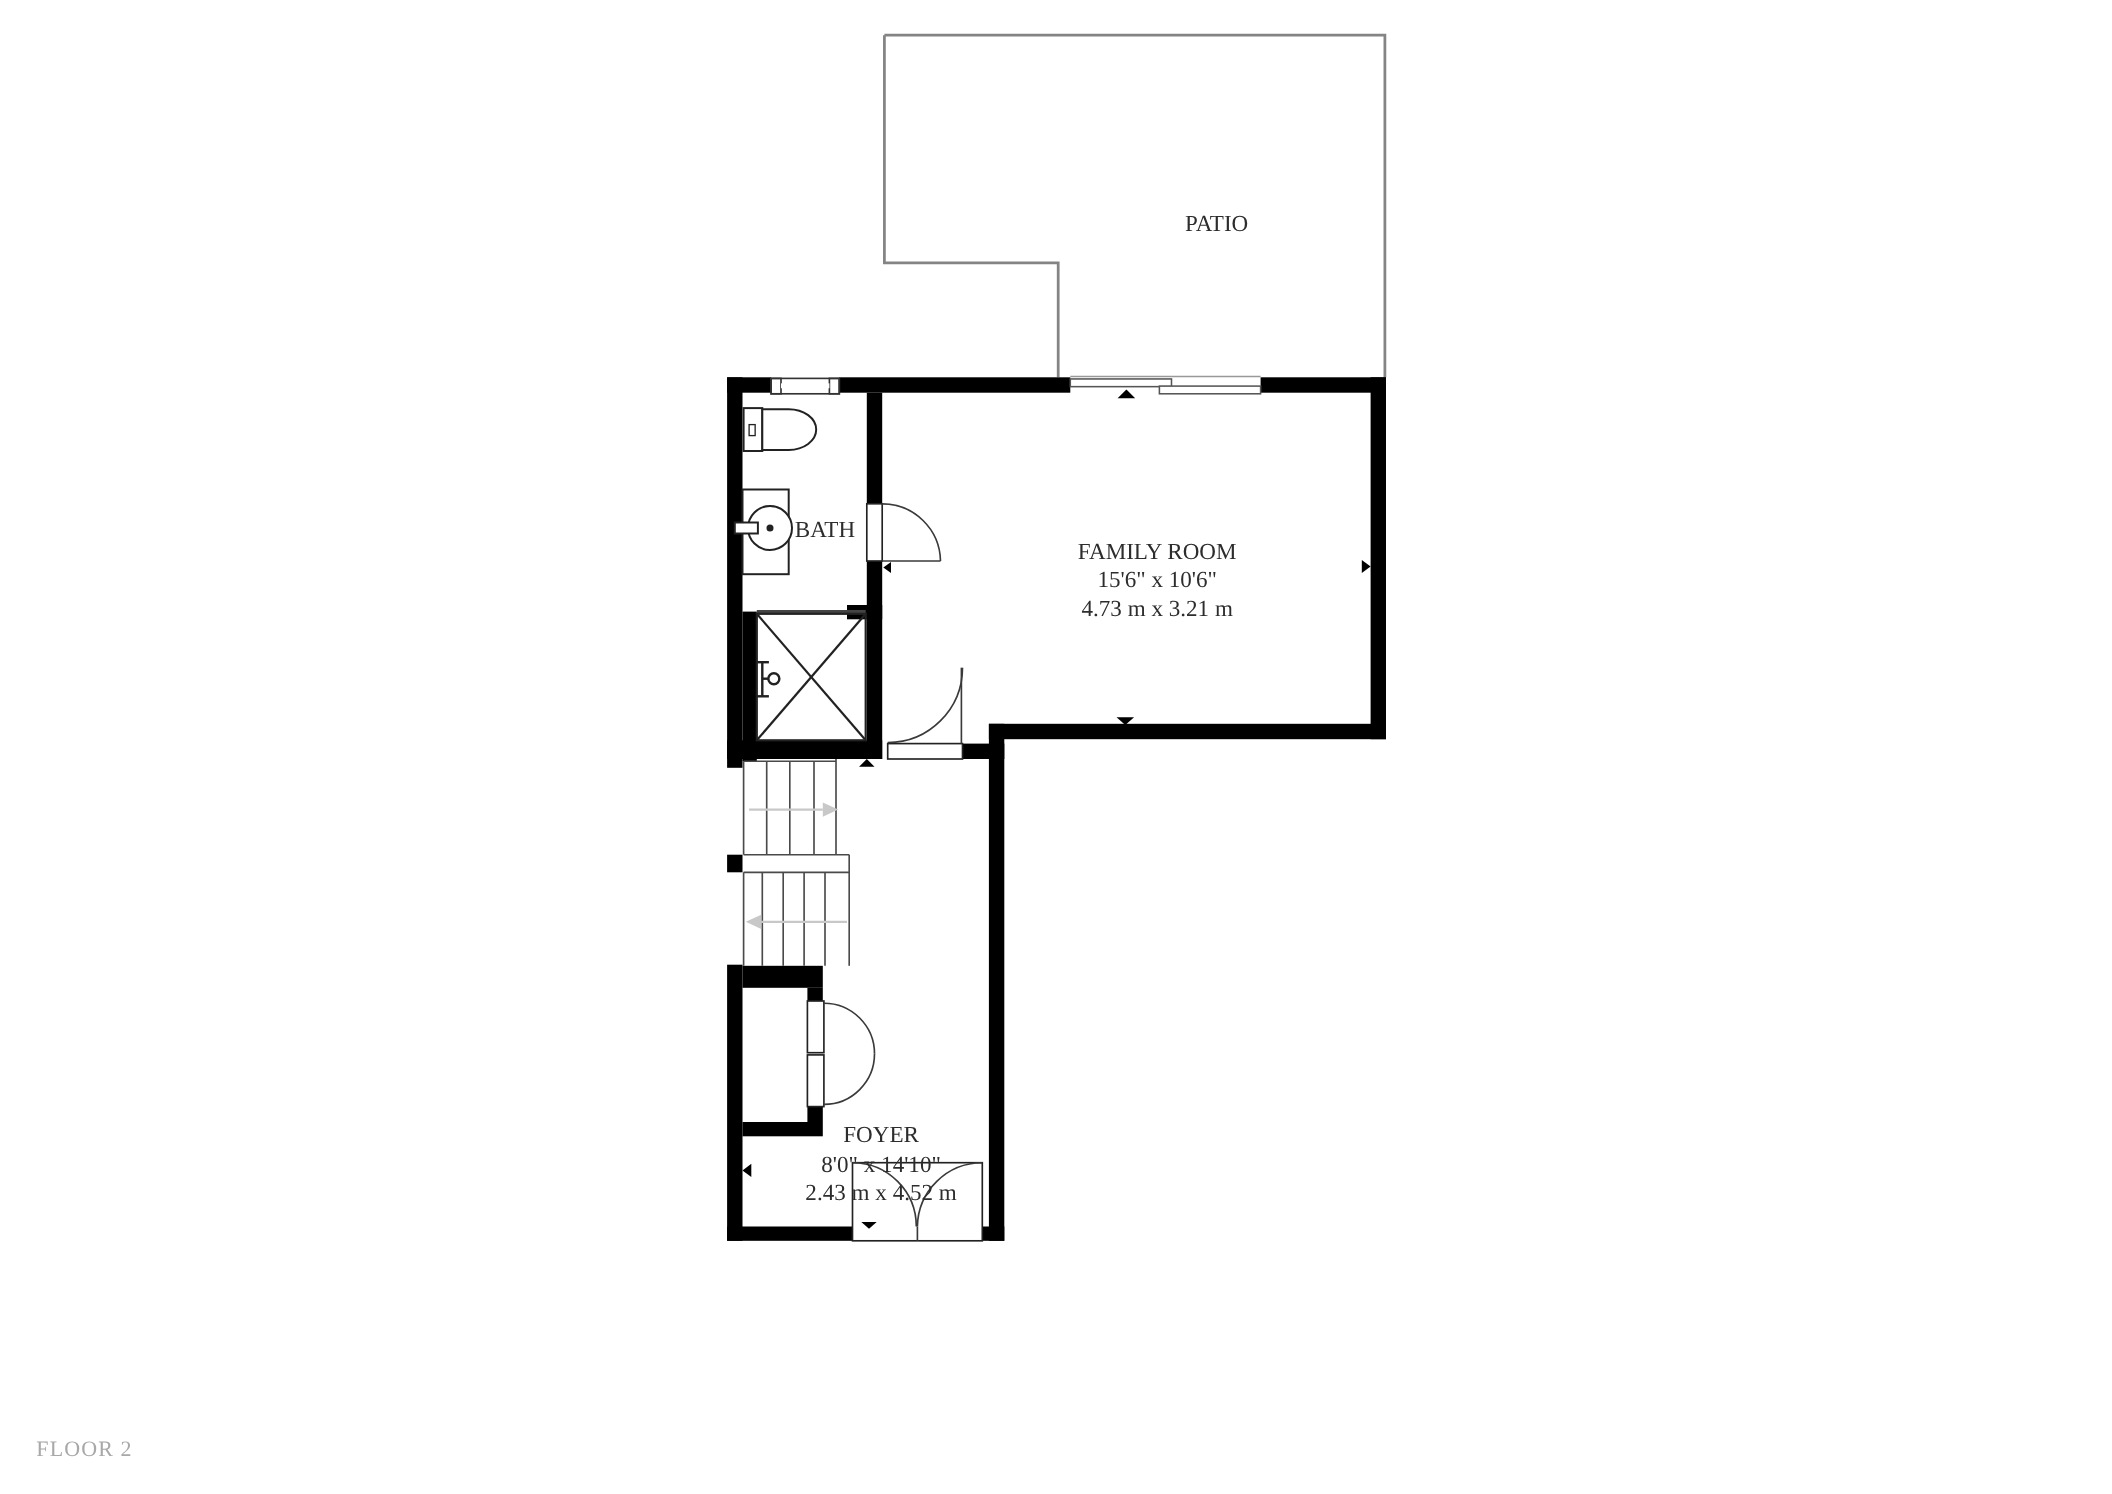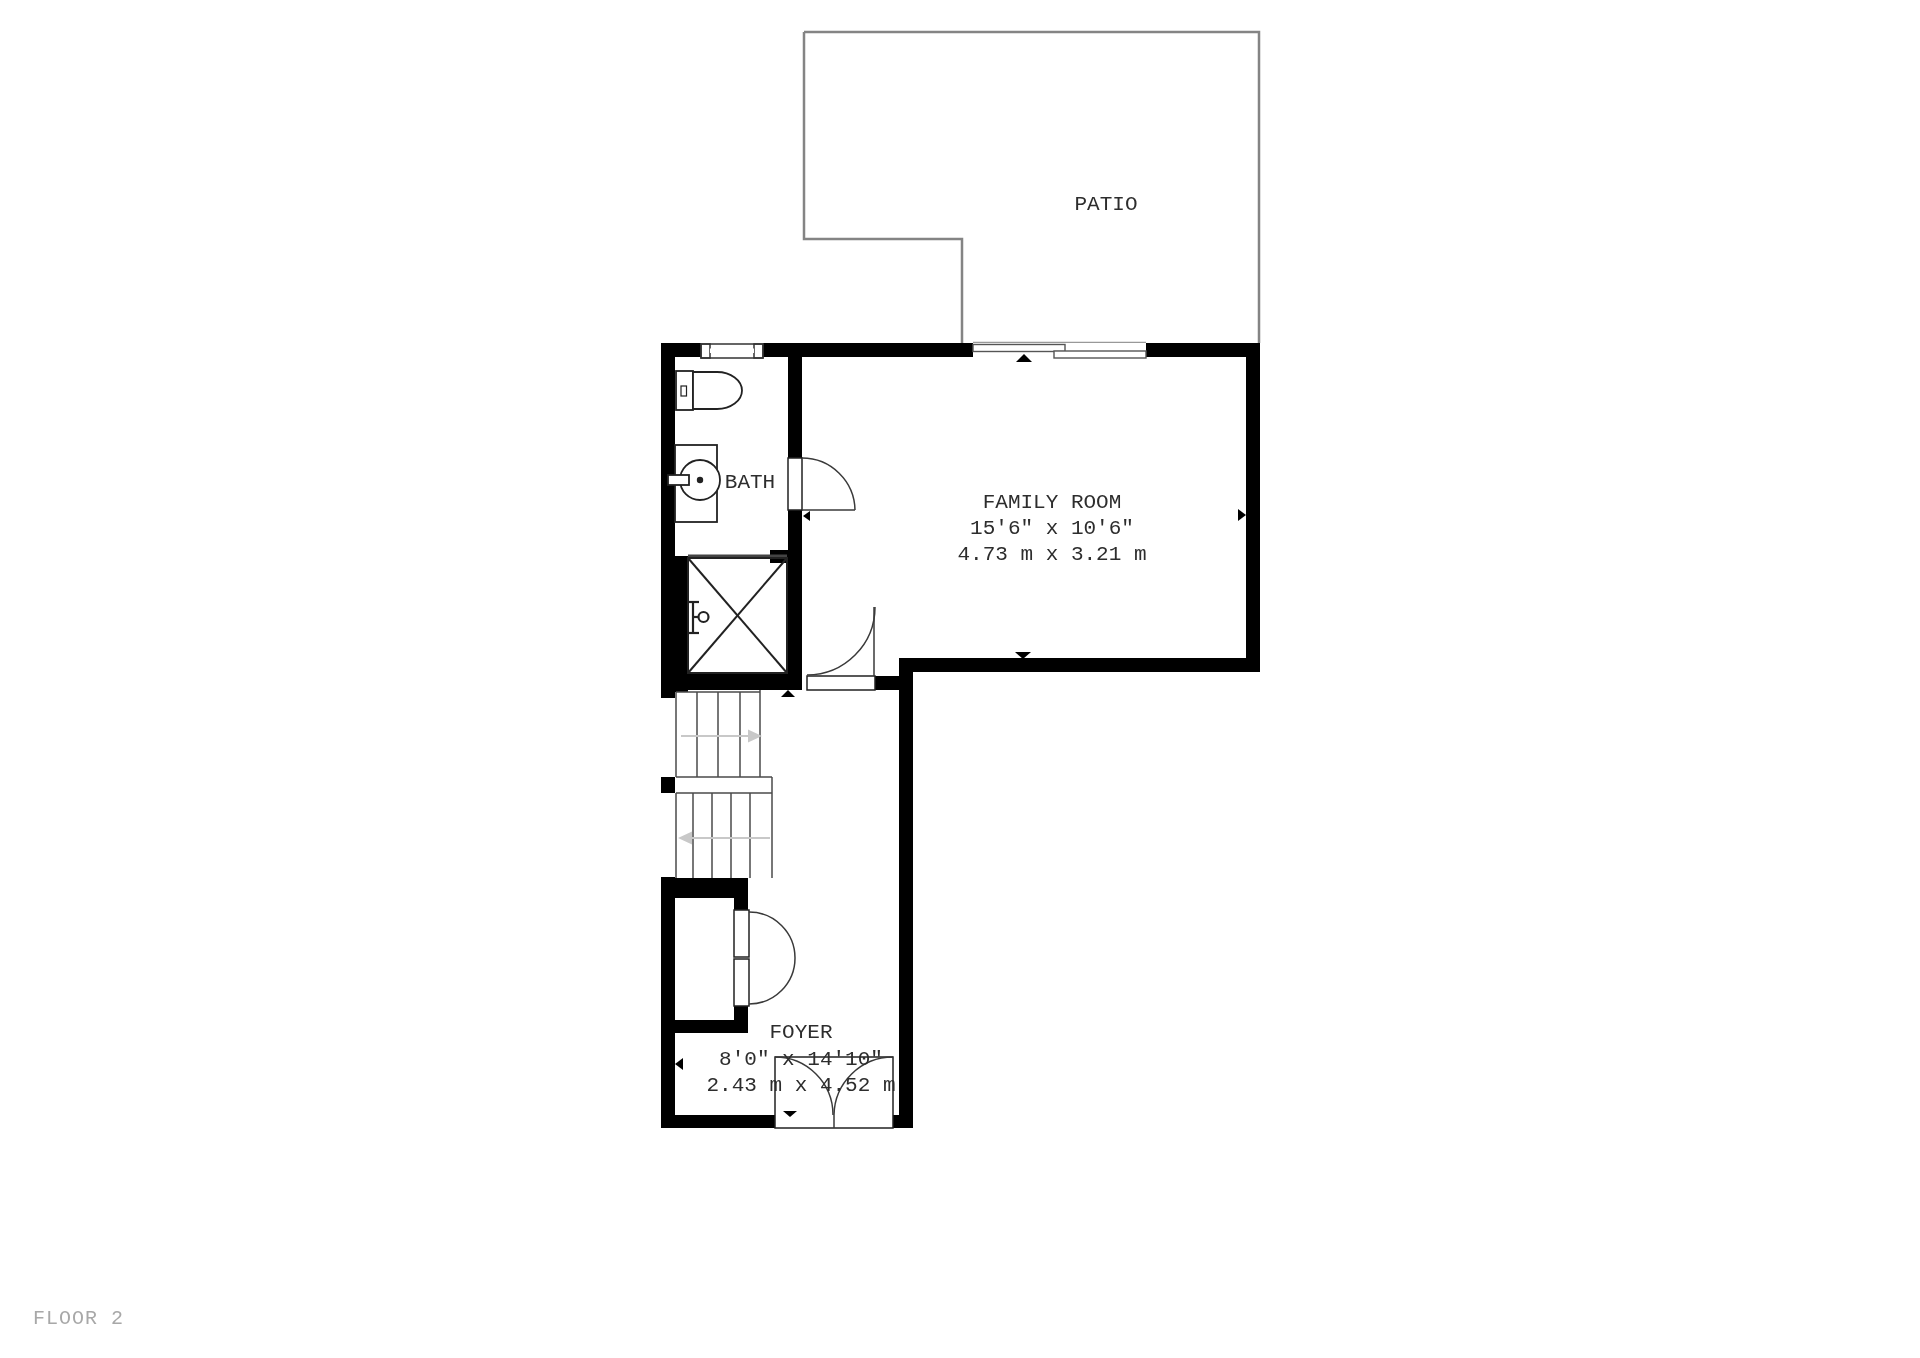--- a/index.html
+++ b/index.html
@@ -1,17 +1,17 @@
 <!DOCTYPE html>
 <html><head>
 <meta charset="utf-8">
 <style>
   html,body{margin:0;padding:0;background:#ffffff;}
   .canvas{position:relative;width:1920px;height:1358px;background:#ffffff;overflow:hidden;
-          font-family:Liberation Mono, monospace;}
+          font-family:Liberation Serif, serif;}
   svg{display:block;}
   .patio{fill:none;stroke-width:2.5px;}
   .patio-thin{stroke:#999999;stroke-width:1.2px;}
   .winline{fill:none;stroke:#333333;stroke-width:1.5px;}
   .slider{fill:#ffffff;stroke:#555555;stroke-width:1.4px;}
   .fix{fill:#ffffff;stroke:#222222;stroke-width:1.8px;}
   .fixthin{fill:#ffffff;stroke:#222222;stroke-width:1.2px;}
   .showerln{fill:none;stroke:#222222;stroke-width:2px;}
   .showertop{stroke:#444444;stroke-width:3px;}
   .valve{fill:none;stroke:#222222;stroke-width:2.2px;}

